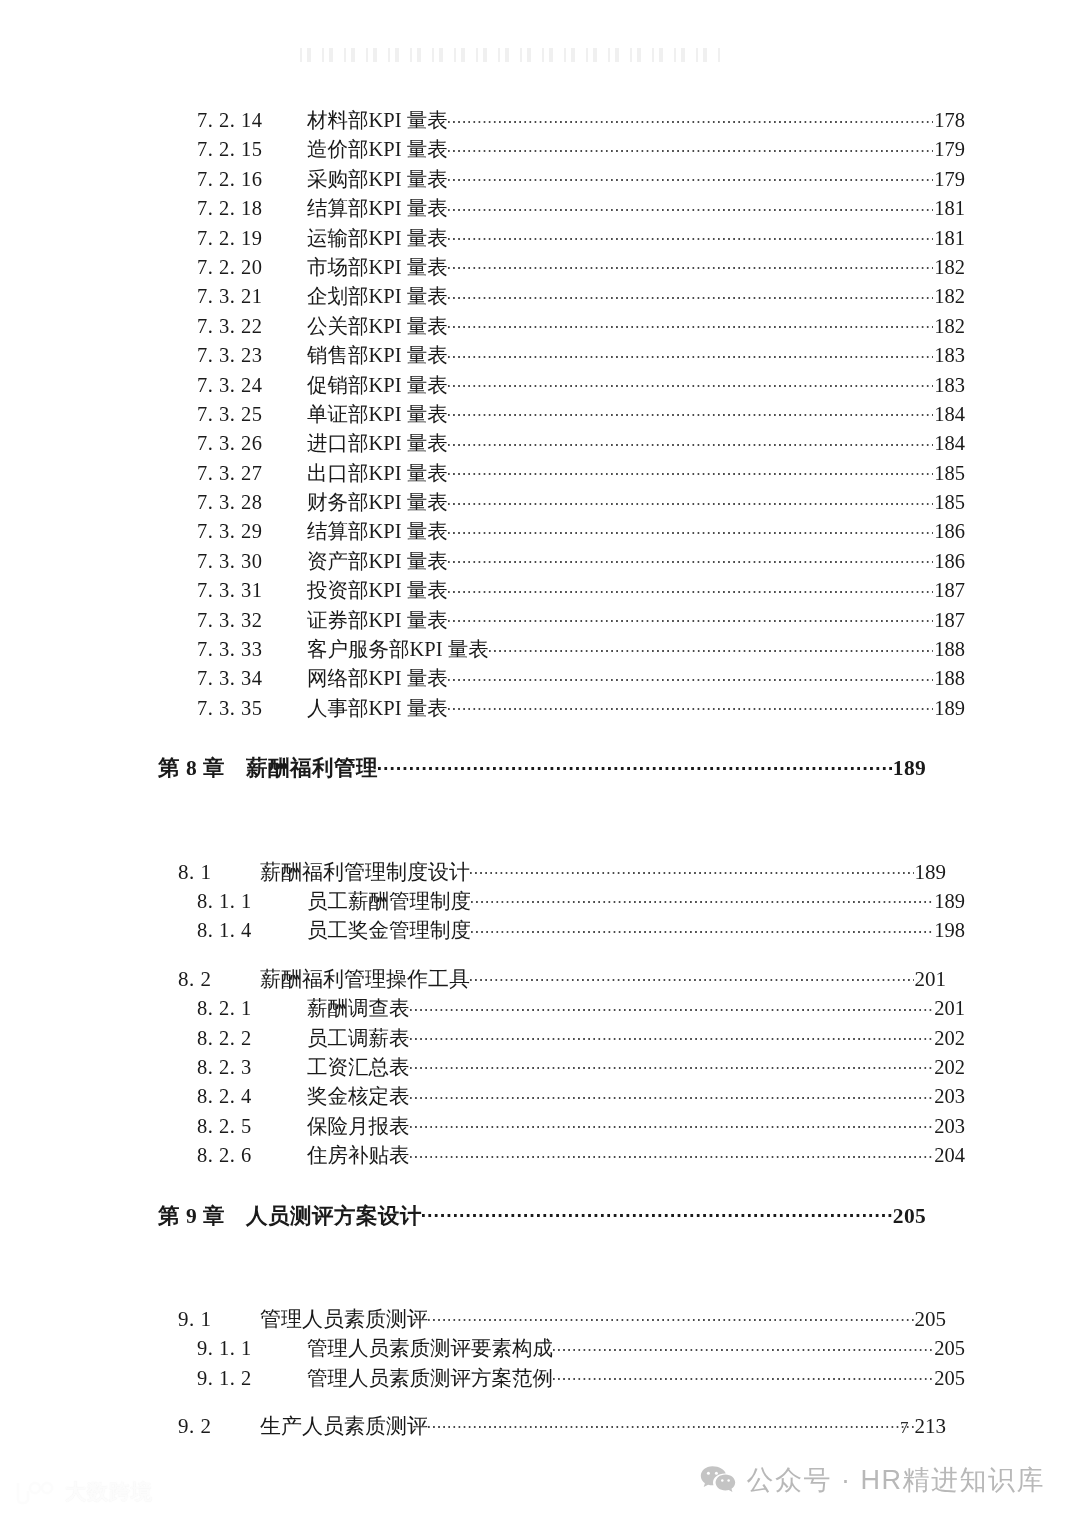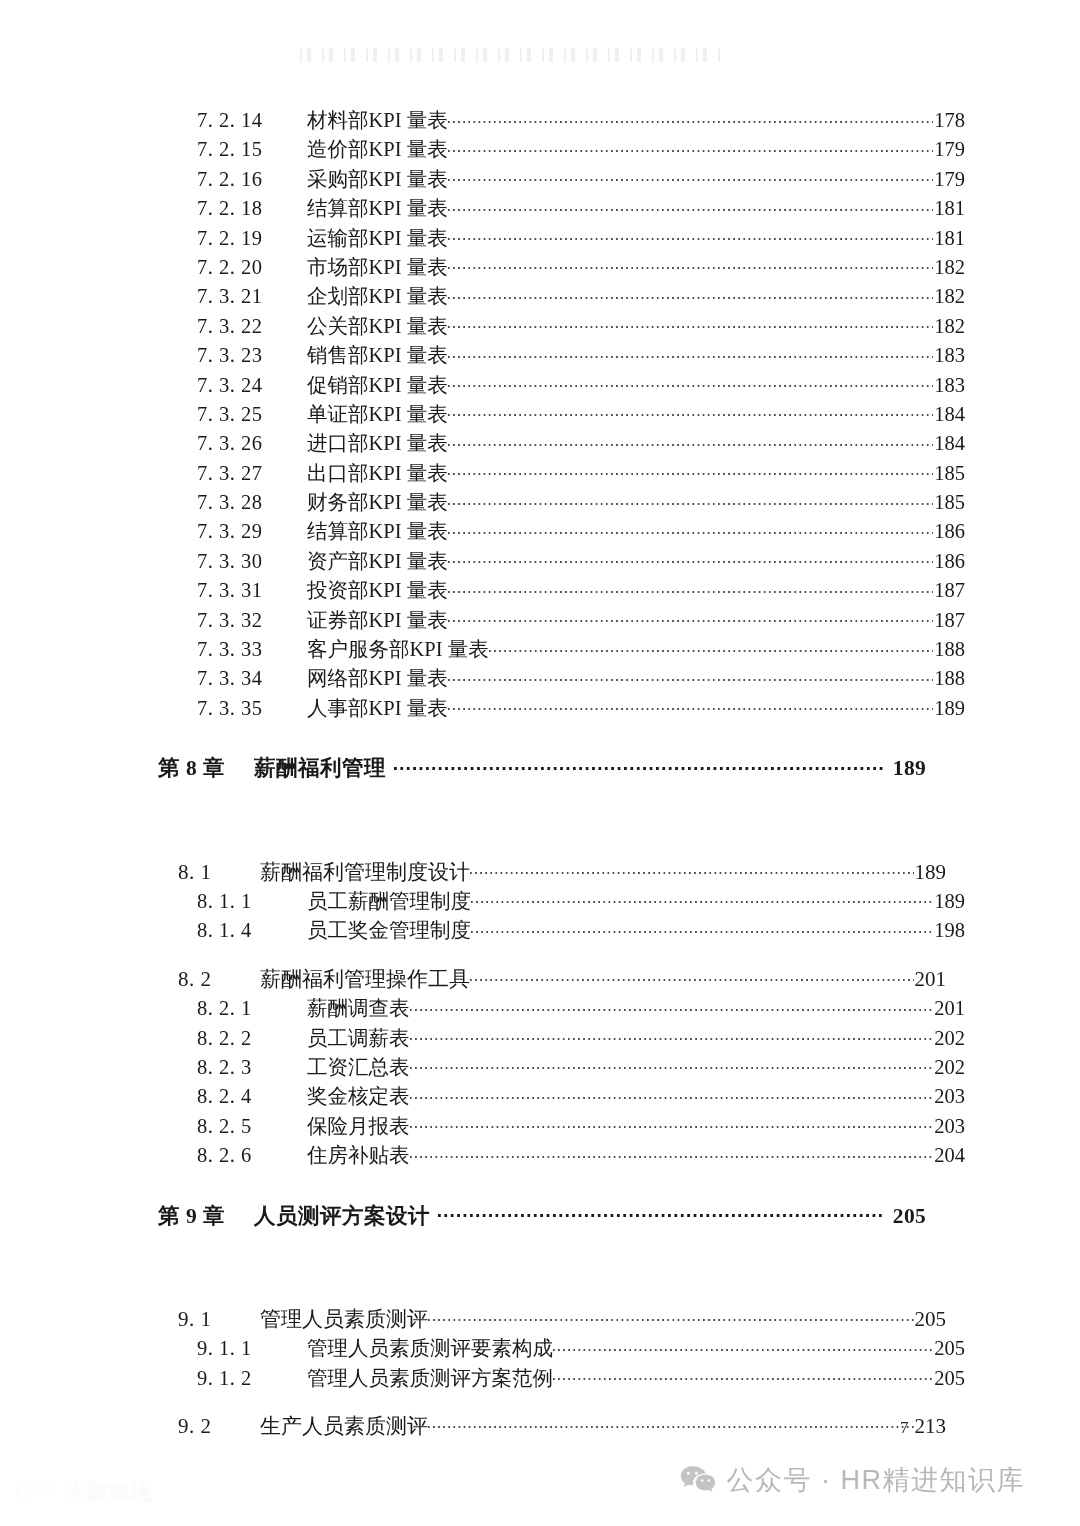--- a/index.html
+++ b/index.html
@@ -97,21 +97,20 @@
   }
   .lvl2 .num { min-width: 68px; }
   .lvl2 .title { padding-left: 14px; text-align: center; }
 
   
   .lvl1 {
     font-size: 21.5px;
     font-weight: bold;
     margin-left: 0px;
     letter-spacing: 0.3px;
-    gap: 8px;
   }
   .lvl1 .num { min-width: 82px; }
   .lvl1 .title { padding-left: 6px; letter-spacing: 0.5px; }
   .lvl1 .page { font-weight: bold; }
   .lvl1 .leader::after {
     bottom: 0.26em;
     height: 3px;
     background-image: radial-gradient(circle at 1.5px 1.5px, #1a1a1a 1.5px, transparent 1.7px);
     background-size: 6.4px 3px;
   }
@@ -152,21 +151,21 @@
     font-size: 21px;
     font-weight: bold;
     color: #fbfbfb;
     letter-spacing: 1px;
     text-shadow: 0 0 1px rgba(190,190,190,0.55);
   }
 
   
   .wm-right {
     position: absolute;
-    right: 55px;
+    right: 35px;
     top: 1462px;
     display: flex;
     align-items: center;
     gap: 11px;
     justify-content: flex-end;
   }
   .wm-right .wechat-icon { display: block; }
   .wm-right .wm-credit {
     font-family: "Liberation Sans", "DejaVu Sans", sans-serif;
     font-size: 27px;

